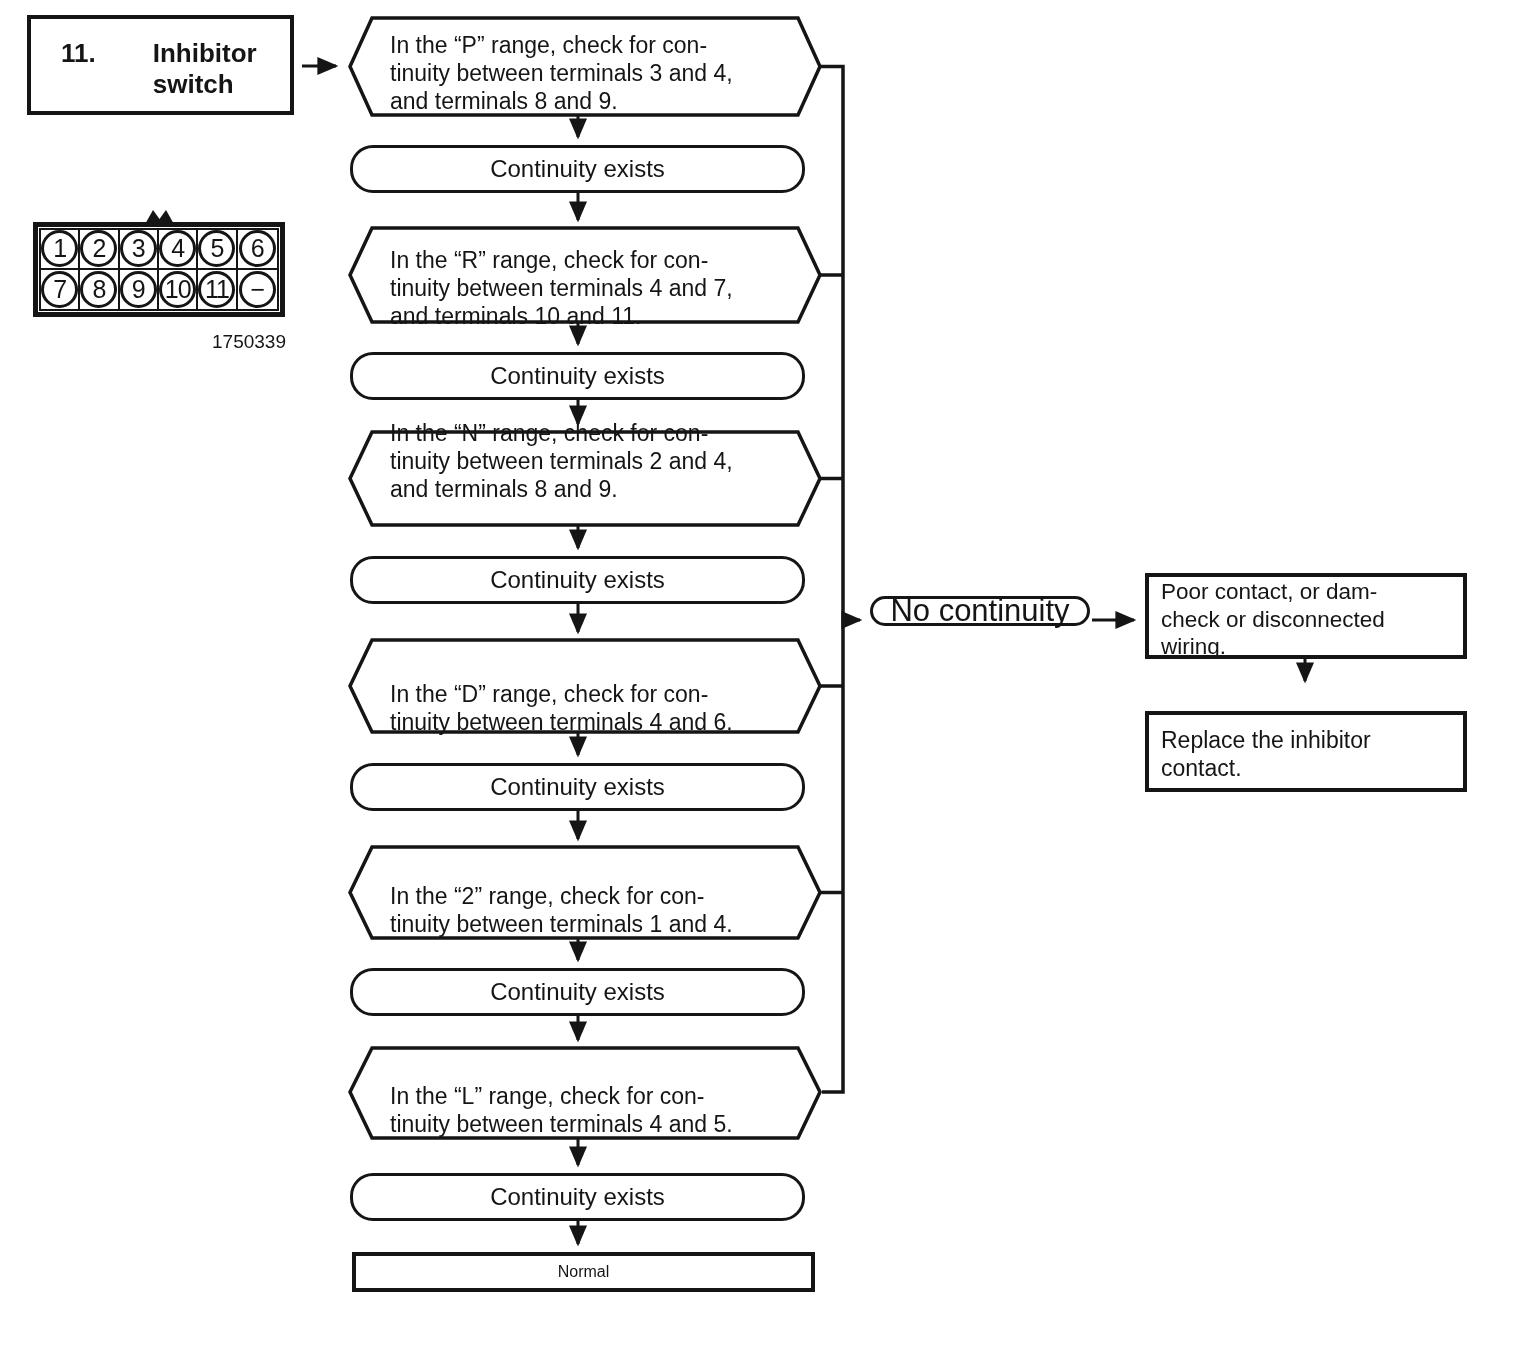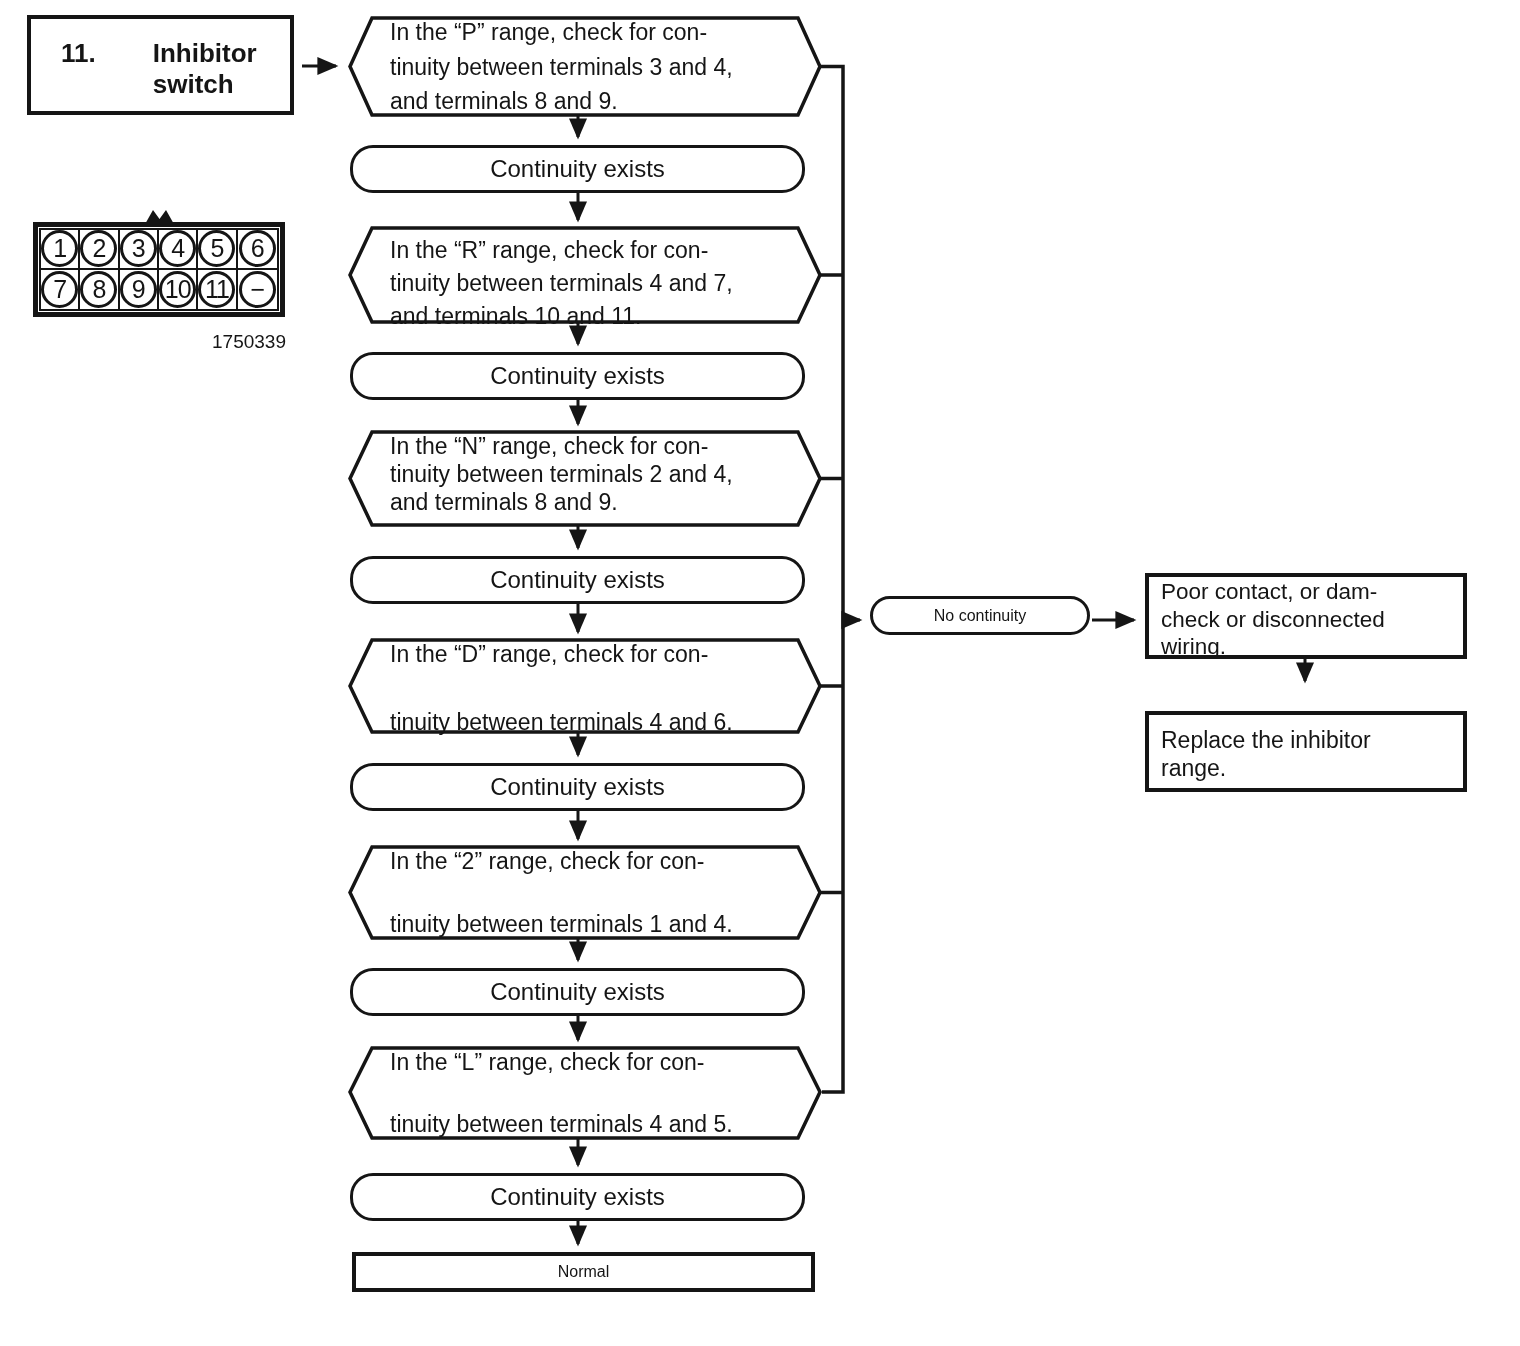--- a/index.html
+++ b/index.html
@@ -55,35 +55,35 @@
     font-size:25px;letter-spacing:-1px;background:var(--paper);
   }
   .fig-num{
     left:158px;top:331px;width:128px;text-align:right;
     font-size:19px;z-index:2;
   }
 
   
   .hex-text{
     left:350px;width:470px;z-index:2;
-    display:flex;flex-direction:column;justify-content:space-between;
+    display:flex;flex-direction:column;justify-content:flex-end;
     padding-left:40px;
     font-size:23px;line-height:28px;
   }
   .capsule{
     left:350px;width:455px;height:48px;
     border:3px solid var(--ink);border-radius:23px;background:var(--paper);
     display:flex;align-items:center;justify-content:center;
     font-size:24px;z-index:2;
   }
   .fail-capsule{
-    left:870px;top:596px;width:220px;height:39px;
+    left:870px;top:596px;width:220px;height:30px;
     border:3.5px solid var(--ink);border-radius:23px;background:var(--paper);
     display:flex;align-items:center;justify-content:center;
-    font-size:16px;z-index:2;
+    font-size:31px;z-index:2;
   }
   .rect-node{
     border:4px solid var(--ink);background:var(--paper);z-index:2;
   }
   .normal-box{
     left:352px;top:1252px;width:463px;height:40px;
     display:flex;align-items:center;justify-content:center;
     font-size:16px;
   }
   .cause-box{
@@ -235,16 +235,16 @@
   <div class="abs fail-capsule">No continuity</div>
 
   <div class="abs rect-node cause-box">
     <div>Poor contact, or dam-</div>
     <div>check or disconnected</div>
     <div>wiring.</div>
   </div>
 
   <div class="abs rect-node action-box">
     <div>Replace the inhibitor</div>
-    <div>range.</div>
+    <div>contact.</div>
   </div>
 
 </div>
 
 </body></html>

